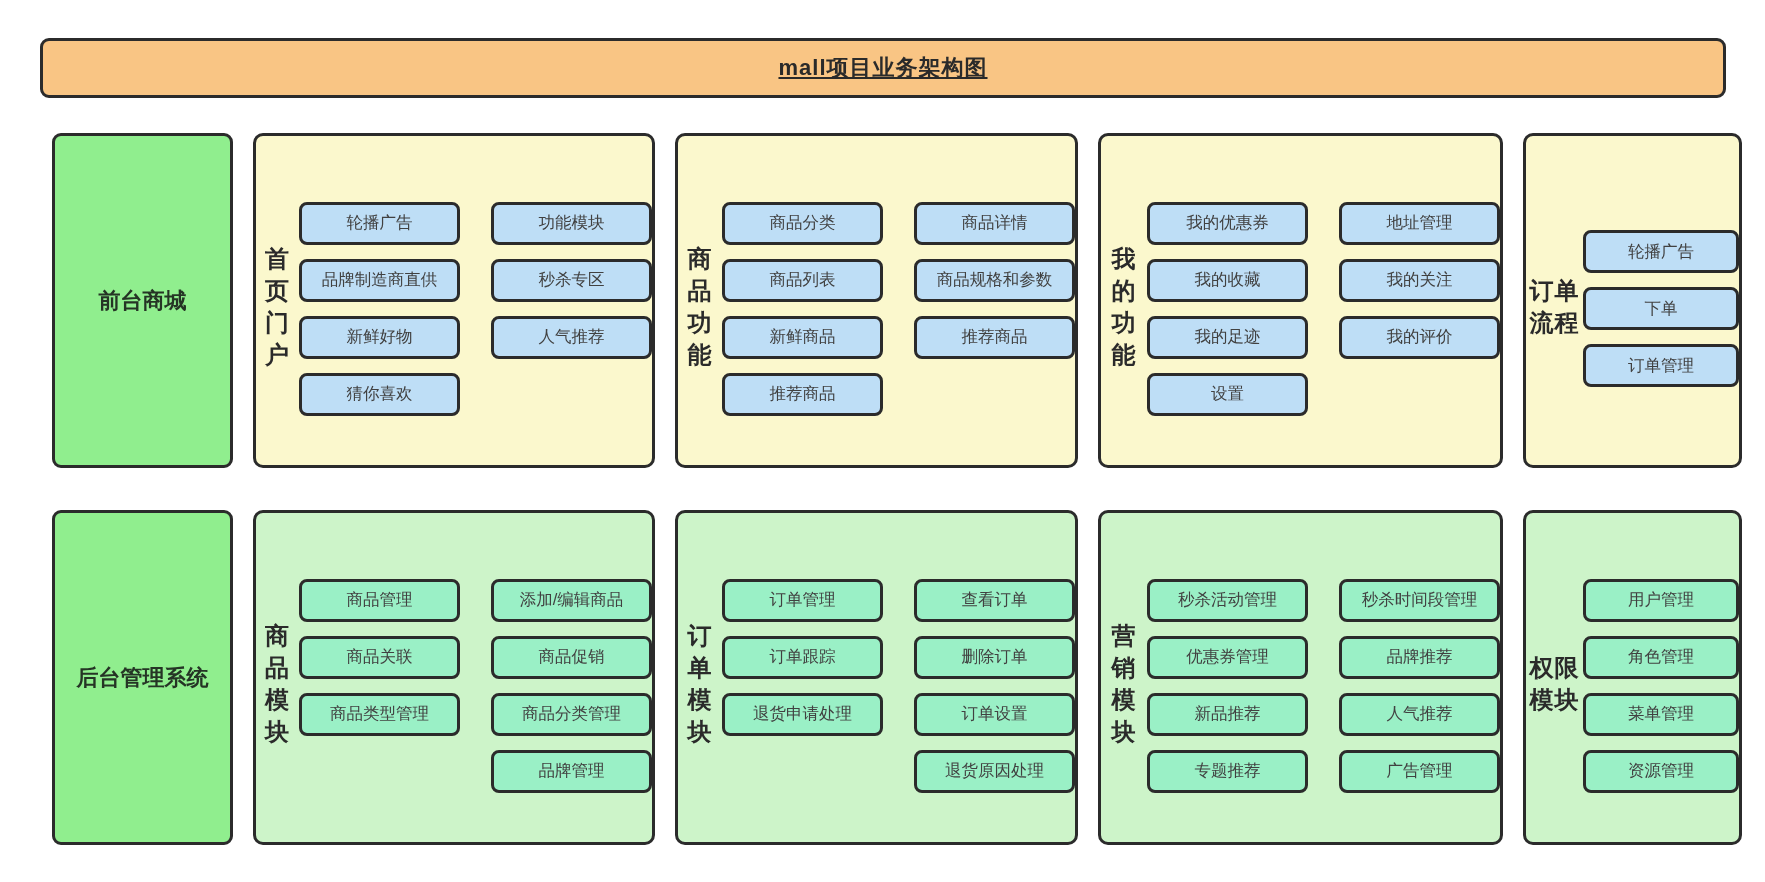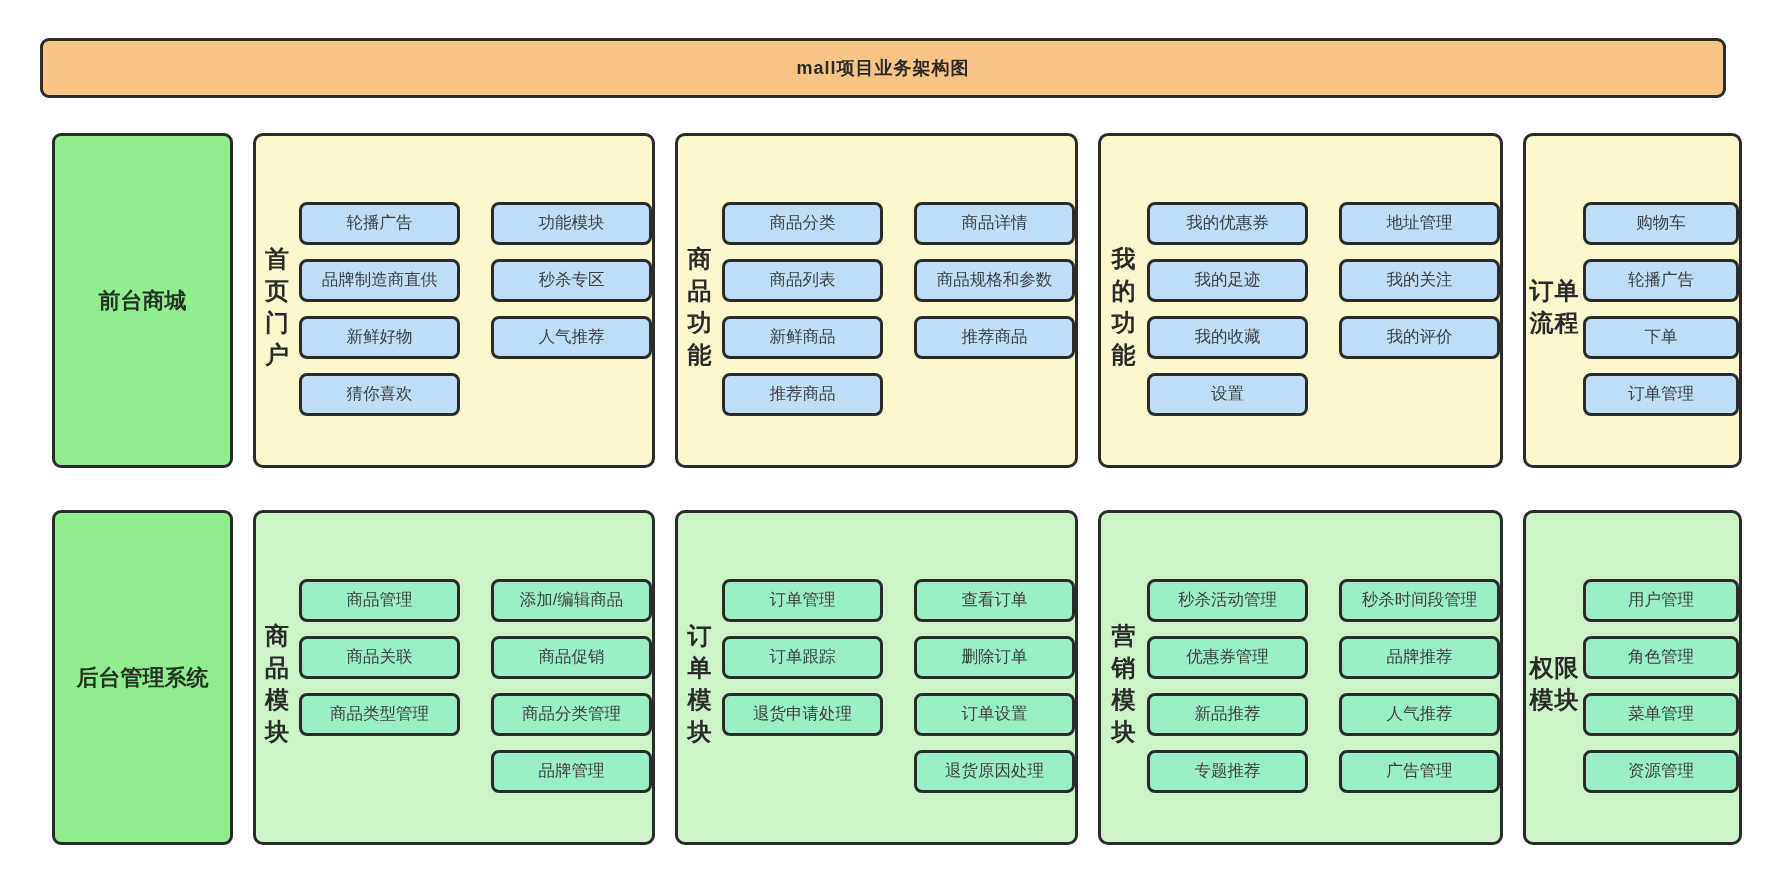--- a/index.html
+++ b/index.html
@@ -17,21 +17,21 @@
   html,body{background:#ffffff;}
   body{font-family:"Liberation Sans","DejaVu Sans",sans-serif;color:var(--text);}
   .canvas{position:relative;width:1765px;height:882px;background:#ffffff;overflow:hidden;}
 
   .banner{
     position:absolute;left:40px;top:38px;width:1686px;height:60px;
     background:var(--banner-bg);
     border:3px solid var(--border);border-radius:9px;
     display:flex;align-items:center;justify-content:center;
   }
-  .banner span{font-size:18px;font-weight:bold;color:var(--title);letter-spacing:1px;}
+  .banner span{font-size:22px;font-weight:bold;color:var(--title);letter-spacing:1px;text-decoration:underline;}
 
   .row{position:absolute;left:40px;height:335px;display:flex;gap:20px;}
   .row-0{top:133px;}
   .row-1{top:510px;}
 
   .sidebar{
     width:181px;height:335px;flex:0 0 auto;
     background:var(--sidebar-bg);
     border:3px solid var(--border);border-radius:9px;
     display:flex;align-items:center;justify-content:center;margin-left:12px;
@@ -156,25 +156,25 @@
 
   <div class="panel p2">
     <div class="panel-title">我的功能</div>
     <div class="grid">
             <div class="col">
   <div class="btn">
     <span class="btn-label">我的优惠券</span>
   </div>
 
   <div class="btn">
+    <span class="btn-label">我的收藏</span>
+  </div>
+
+  <div class="btn">
     <span class="btn-label">我的足迹</span>
-  </div>
-
-  <div class="btn">
-    <span class="btn-label">我的收藏</span>
   </div>
 
   <div class="btn">
     <span class="btn-label">设置</span>
   </div>
 </div>
             <div class="col">
   <div class="btn">
     <span class="btn-label">地址管理</span>
   </div>
@@ -187,23 +187,20 @@
     <span class="btn-label">我的评价</span>
   </div>
 </div>
           </div>
   </div>
 
   <div class="panel p3 single">
     <div class="panel-title">订单流程</div>
     <div class="grid">
             <div class="col">
-  <div class="btn">
-    <span class="btn-label">购物车</span>
-  </div>
 
   <div class="btn">
     <span class="btn-label">轮播广告</span>
   </div>
 
   <div class="btn">
     <span class="btn-label">下单</span>
   </div>
 
   <div class="btn">

